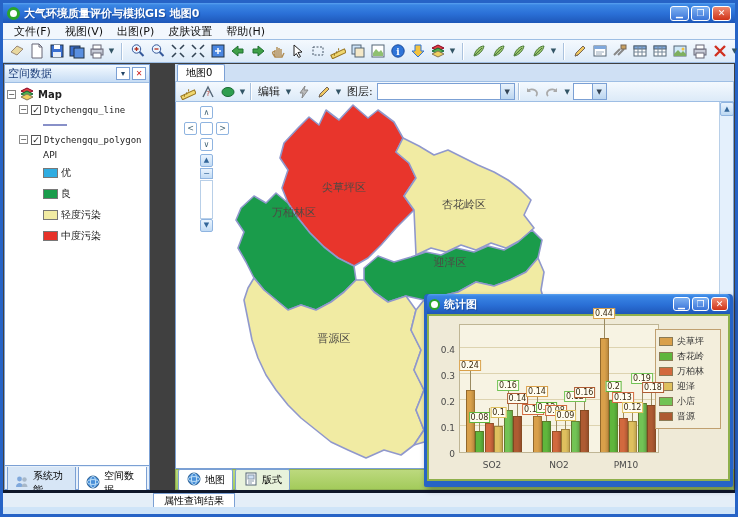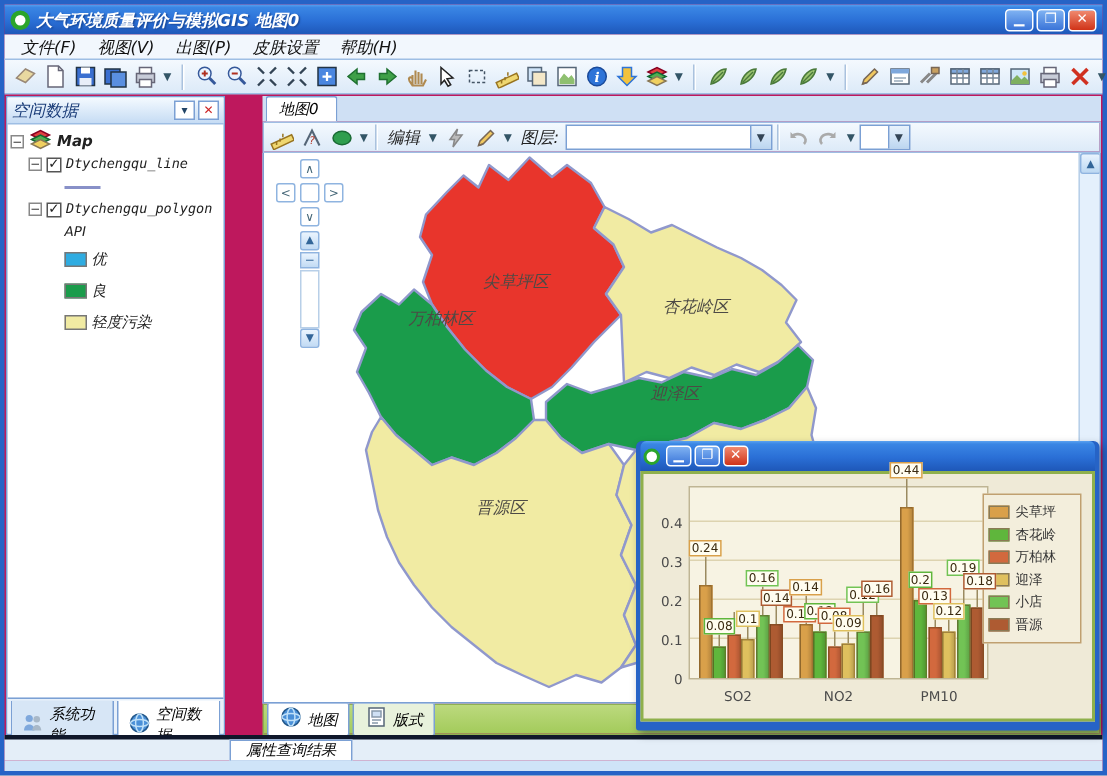--- a/index.html
+++ b/index.html
@@ -1,19 +1,19 @@
 <!DOCTYPE html>
 <html><head>
 <meta charset="utf-8">
 <style>
   html,body{margin:0;padding:0;background:#9aa8bc;}
   *{box-sizing:border-box;}
   .screen{position:relative;width:738px;height:517px;background:#2663C6;padding:3px;
           font-family:"DejaVu Sans",sans-serif;font-size:11px;overflow:hidden;}
-  .inner{position:relative;width:100%;height:100%;background:#be185d;display:flex;flex-direction:column;font-style:italic;}
+  .inner{position:relative;width:100%;height:100%;background:#404040;display:flex;flex-direction:column;}
 
   
   .titlebar{height:20px;display:flex;align-items:center;gap:4px;padding:0 4px;
     background:linear-gradient(180deg,#5AA2F0 0%,#3A86E4 10%,#2A6FD6 55%,#1E57B8 100%);}
   .title-text{color:#fff;font-weight:bold;font-size:11px;text-shadow:1px 1px 1px #1a4a9a;flex:1;
     white-space:nowrap;overflow:hidden;}
   .app-ico{width:13px;height:13px;border-radius:50%;background:#fff;border:3px solid #2BA52B;display:inline-block;}
   .win-btns{display:flex;gap:2px;}
   .wbtn{width:19px;height:15px;border-radius:3px;border:1px solid #fff;color:#fff;font-size:9px;line-height:13px;
     text-align:center;background:linear-gradient(180deg,#7FB2F2,#3A74D8);cursor:default;}
@@ -390,20 +390,24 @@
               <span>优</span>
             </div>
             <div class="tree-row" style="padding-left: 36px; height: 21px;">
               <span class="swatch" style="background: rgb(26, 156, 75);"></span>
               <span>良</span>
             </div>
             <div class="tree-row" style="padding-left: 36px; height: 21px;">
               <span class="swatch" style="background: rgb(241, 235, 163);"></span>
               <span>轻度污染</span>
             </div>
+            <div class="tree-row" style="padding-left: 36px; height: 21px;">
+              <span class="swatch" style="background: rgb(230, 50, 41);"></span>
+              <span>中度污染</span>
+            </div>
           </div>
       <div class="panel-bottom-tabs" id="panel-bottom-tabs">
             <span class="pb-tab">
               <span><svg width="16" height="16" viewBox="0 0 16 16">
                   <circle cx="5.5" cy="5" r="2.4" fill="#7FA8DC"></circle>
                   <path d="M2 13c0-3 2-4 3.5-4S9 10 9 13z" fill="#7FA8DC"></path>
                   <circle cx="10.5" cy="5.5" r="2.2" fill="#A8B8C8"></circle>
                   <path d="M7.5 13c.2-2.5 1.6-3.6 3-3.6s2.9 1.1 3 3.6z" fill="#A8B8C8"></path>
                 </svg></span>
               <span>系统功能</span>
@@ -537,20 +541,21 @@
 
   <div class="result-row">
     <div class="result-tab">属性查询结果</div>
   </div>
   <div class="statusbar"></div>
  </div>
 
  <div class="chart-window">
    <div class="chart-titlebar">
      <span class="app-ico" style="width:11px;height:11px;border-width:2px;"></span>
+     <span class="title-text">统计图</span>
      <span class="win-btns">
        <span class="wbtn" style="width:17px;height:14px;">▁</span>
        <span class="wbtn" style="width:17px;height:14px;">❐</span>
        <span class="wbtn close" style="width:17px;height:14px;">✕</span>
      </span>
    </div>
    <div class="chart-body" id="chart-body">
      <div class="plot" id="plot" style="background: rgb(247, 243, 227);">
           <div class="gridline" style="bottom: 26px;"></div>
           <div class="gridline" style="bottom: 52px;"></div>

